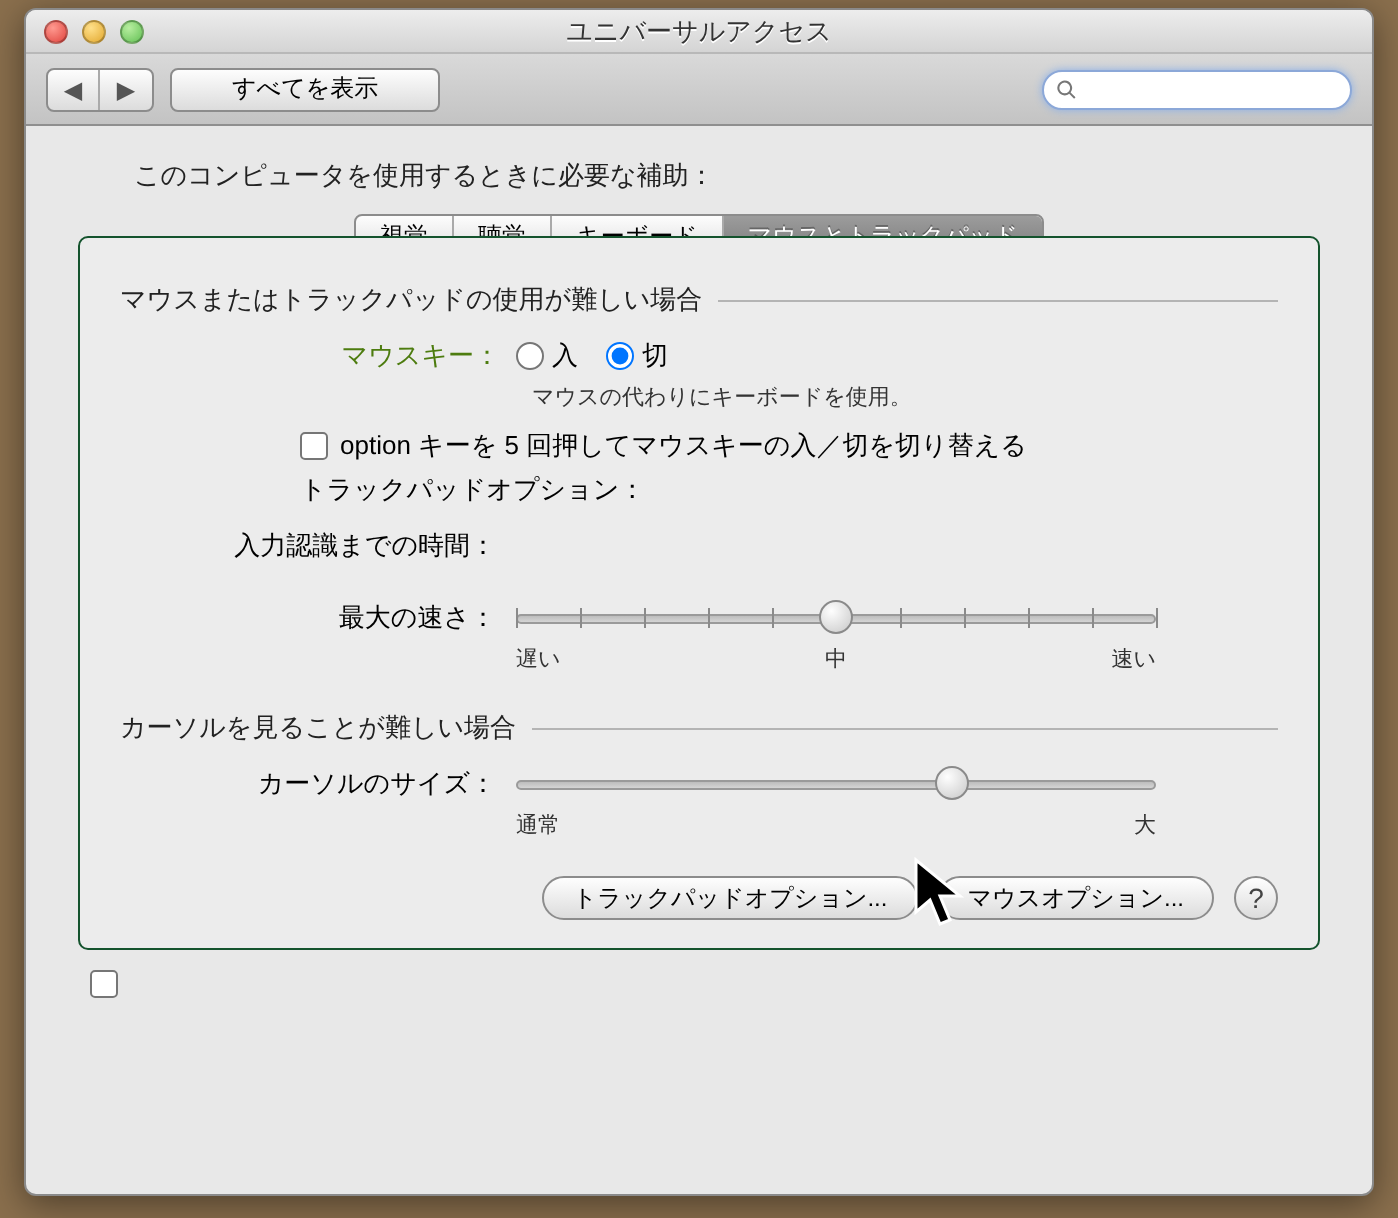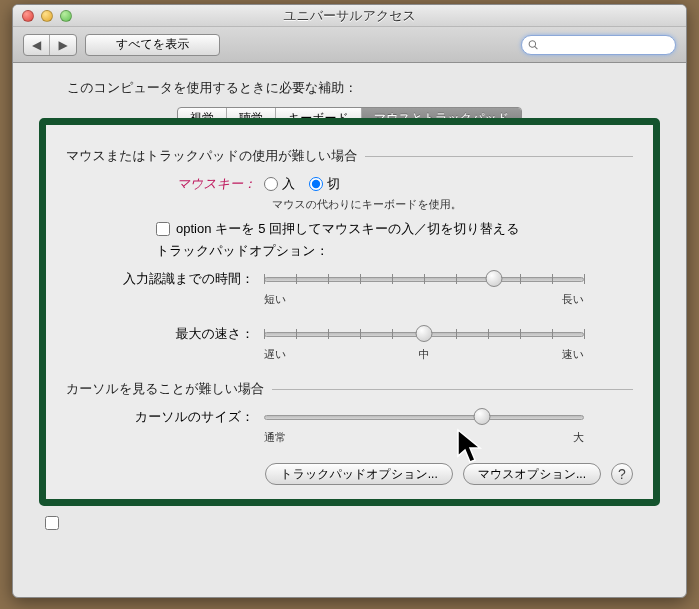--- a/index.html
+++ b/index.html
@@ -86,31 +86,31 @@
   border: 1px solid #8c8c8c;
   border-radius: 4px;
   overflow: hidden;
   background: linear-gradient(#fdfdfd, #dedede);
   height: 21px;
 }
 .tabs > div { padding: 2px 12px 0 12px; font-size: 12px; border-right: 1px solid #aaa; cursor: default;}
 .tabs > div:last-child { border-right: none; }
 .tabs > div.sel { background: linear-gradient(#9c9c9c, #7d7d7d); color: #fff; text-shadow: 0 -1px 0 rgba(0,0,0,0.3);}
 .panel {
-  border: 7px solid #14532d;
+  border: 1px solid #14532d;
   border-radius: 5px;
   background: #ececec;
   padding: 18px 20px 14px 20px;
   margin-top: -10px;
   position: relative;
 }
 .section-head { font-size: 13px; color: #222; display: flex; align-items: center; gap: 8px; margin: 4px 0 10px 0;}
 .section-head .line { flex: 1; height: 1px; background: #b4b4b4; }
 .row { display: flex; align-items: center; margin: 4px 0; }
-.row .label { width: 198px; text-align: right; padding-right: 8px; font-size: 13px; color: #be185d; font-style: italic;}
+.row .label { width: 198px; text-align: right; padding-right: 8px; font-size: 13px; color: #4d7c0f;}
 .radio-set { display: flex; gap: 14px; align-items: center;}
 .radio-set label { display: flex; align-items: center; gap: 4px; font-size: 13px;}
 input[type=radio], input[type=checkbox] { width: 14px; height: 14px; }
 .hint { font-size: 11px; color: #333; margin-left: 206px; margin-top: 2px;}
 .cb-row { display: flex; align-items: center; gap: 6px; font-size: 13px; margin: 8px 0 4px 90px;}
 .sub { font-size: 13px; margin-left: 90px; margin-top: 4px; margin-bottom:6px;}
 .slider-row { display: flex; align-items: flex-start; margin: 10px 0 18px 0;}
 .slider-row .label { width: 198px; text-align: right; padding-right: 10px; font-size: 13px;}
 .slider-wrap { flex: 1; max-width: 320px; }
 .slider {
@@ -229,43 +229,20 @@
       <div class="hint">マウスの代わりにキーボードを使用。</div>
 
       <div class="cb-row">
         <input type="checkbox" style="">
         <span>option キーを 5 回押してマウスキーの入／切を切り替える</span>
       </div>
       <div class="sub">トラックパッドオプション：</div>
 
       <div class="slider-row">
         <div class="label">入力認識までの時間：</div>
-        <div class="slider-wrap">
-          <div class="slider">
-            <div class="track"></div>
-            <div class="ticks" id="ticks-delay">
-                <div class="tick" style="left: 0%;"></div>
-                <div class="tick" style="left: 10%;"></div>
-                <div class="tick" style="left: 20%;"></div>
-                <div class="tick" style="left: 30%;"></div>
-                <div class="tick" style="left: 40%;"></div>
-                <div class="tick" style="left: 50%;"></div>
-                <div class="tick" style="left: 60%;"></div>
-                <div class="tick" style="left: 70%;"></div>
-                <div class="tick" style="left: 80%;"></div>
-                <div class="tick" style="left: 90%;"></div>
-                <div class="tick" style="left: 100%;"></div>
-              </div>
-            <div class="thumb" id="thumb-delay" style="left: 72%;"></div>
-          </div>
-          <div class="slabels">
-            <span>短い</span>
-            <span>長い</span>
-          </div>
-        </div>
       </div>
 
       <div class="slider-row">
         <div class="label">最大の速さ：</div>
         <div class="slider-wrap">
           <div class="slider">
             <div class="track"></div>
             <div class="ticks" id="ticks-speed">
                 <div class="tick" style="left: 0%;"></div>
                 <div class="tick" style="left: 10%;"></div>

